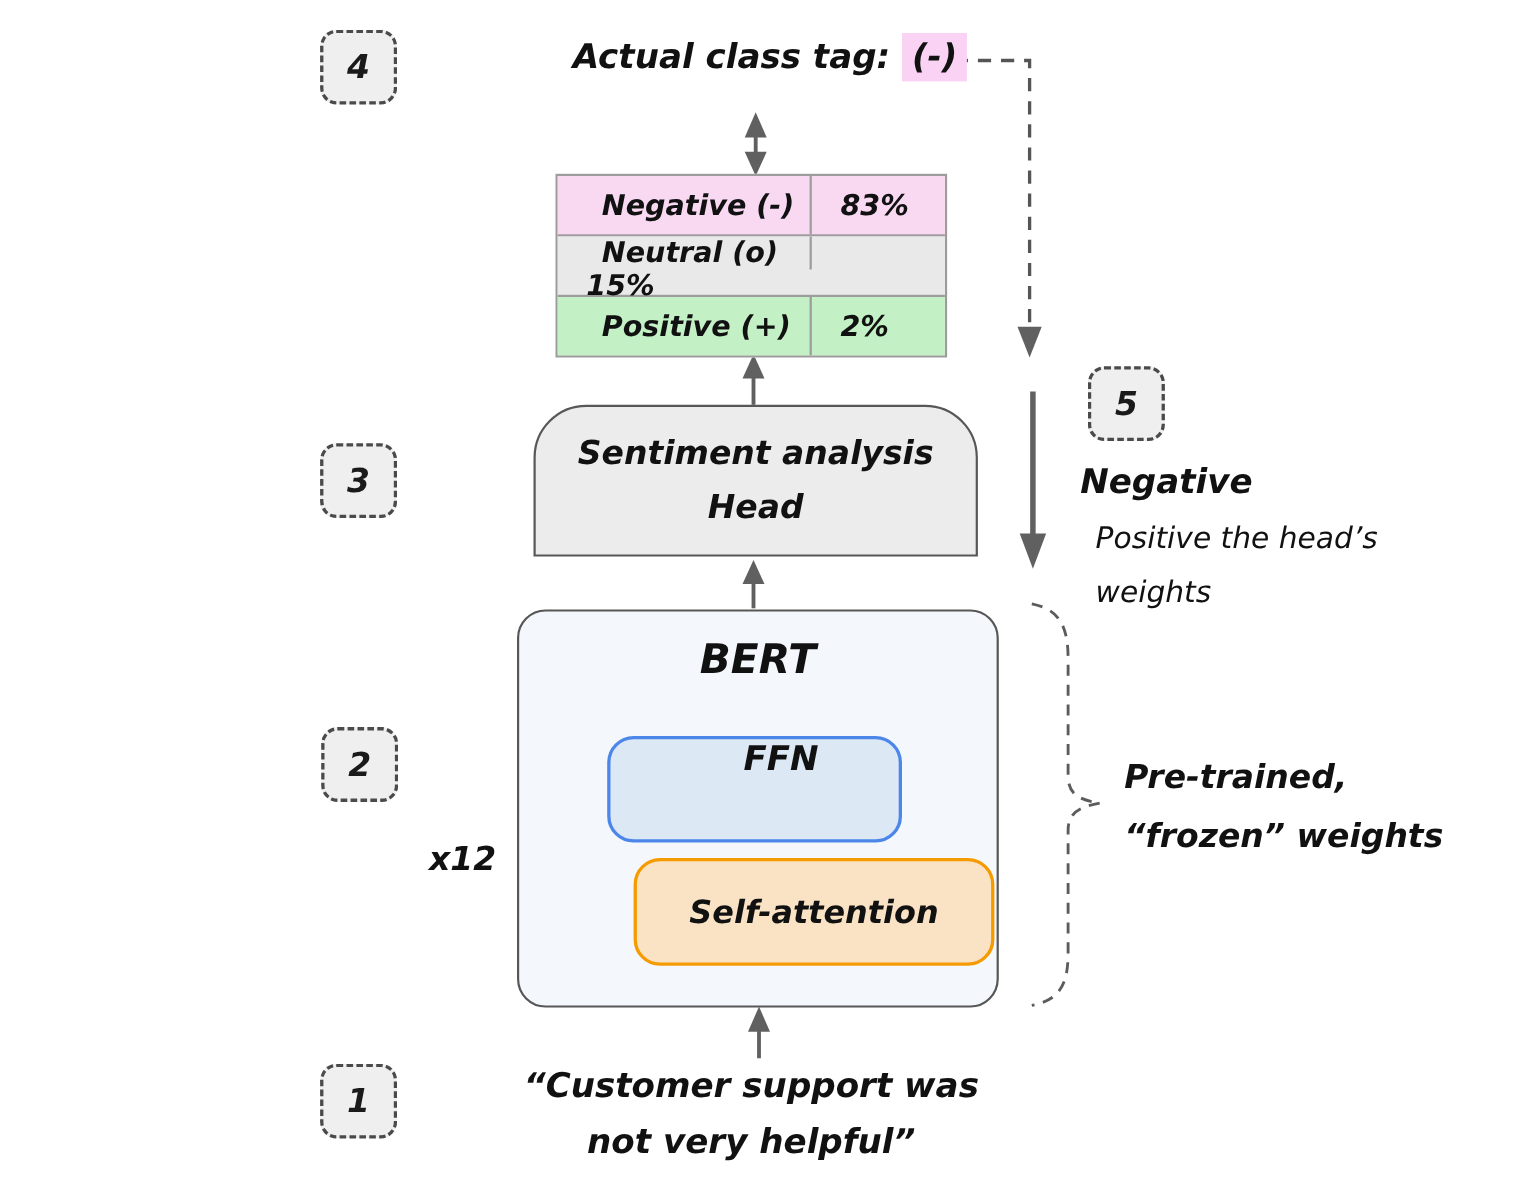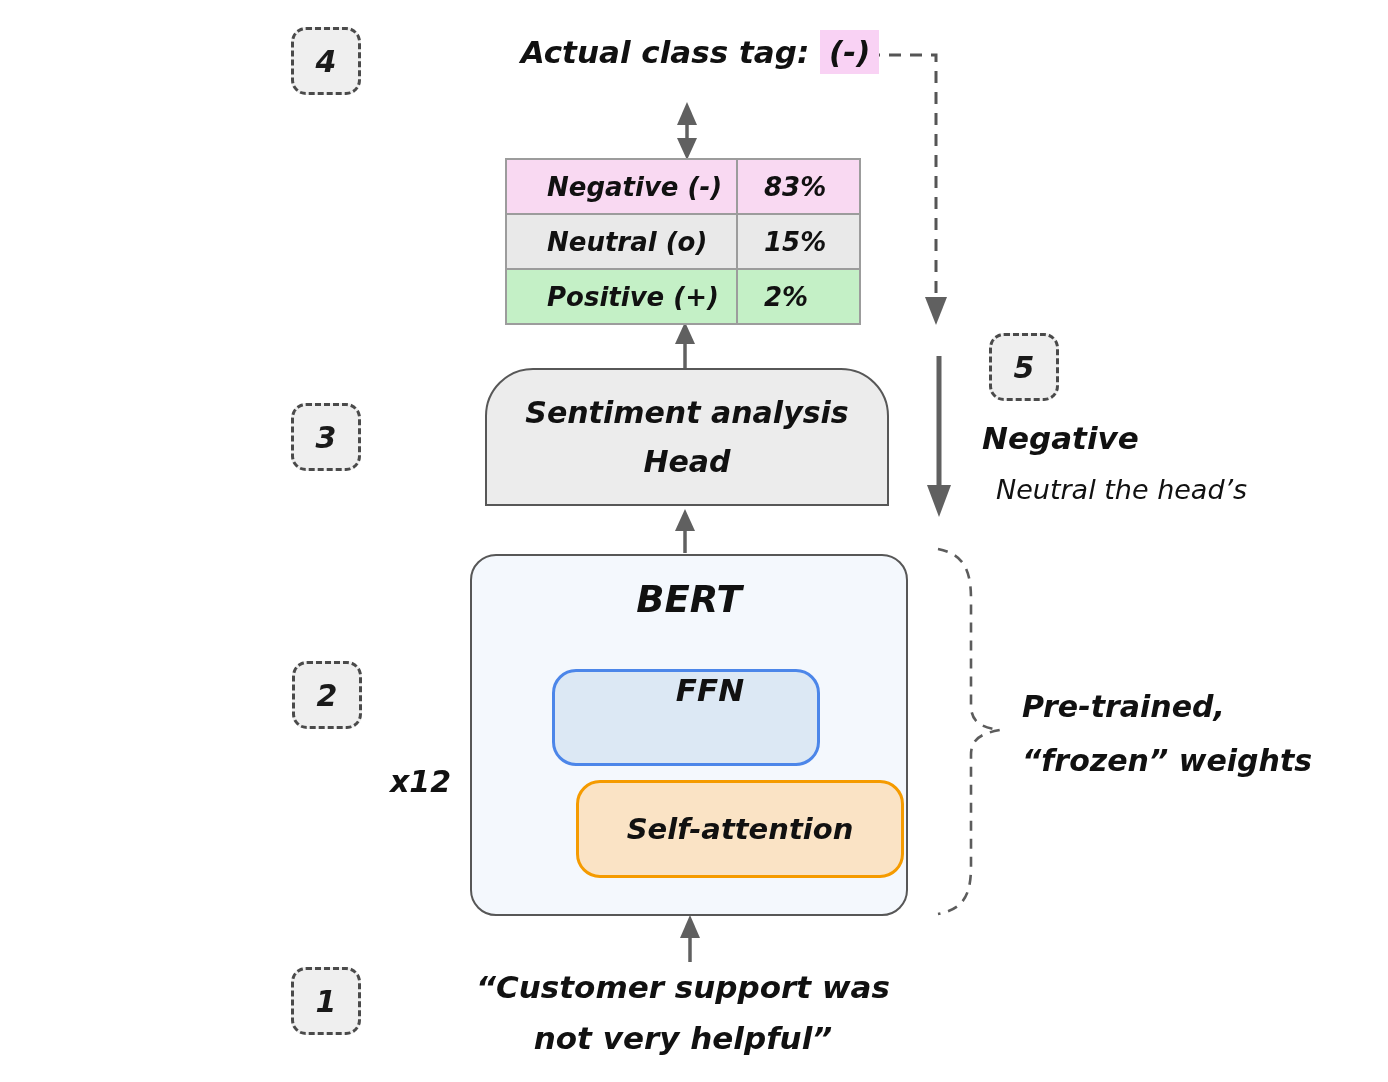--- a/index.html
+++ b/index.html
@@ -27,21 +27,21 @@
   }
   .tag-highlight{background:#f9d2f4;padding:4px 9px;font-weight:700;}
   
   .prob-table{
     left:505px;top:158px;width:356px;
     border:2px solid #9c9c9c;box-sizing:border-box;background:#fff;
   }
   .prob-row{display:flex;height:53px;border-bottom:2px solid #9c9c9c;box-sizing:content-box;}
   .prob-row:last-child{border-bottom:none;justify-content:flex-end;}
   .row-negative{background:#f9d9f2;}
-  .row-neutral{background:#e9e9e9;}
+  .row-neutral{background:#e9e9e9;flex-direction:column;}
   .row-positive{background:#c4f0c6;}
   .cell-label{
     width:231px;border-right:2px solid #9c9c9c;box-sizing:border-box;
     display:flex;align-items:center;padding-left:40px;
     font-size:26px;font-weight:600;
   }
   .cell-value{flex:1;display:flex;align-items:center;padding-left:26px;font-size:26px;font-weight:600;}
   
   .head-box{
     left:485px;top:368px;width:404px;height:138px;box-sizing:border-box;
@@ -174,21 +174,22 @@
     <span>FFN</span>
   </div>
   <div class="abs attn-box">
     <span>Self-attention</span>
   </div>
   <div class="abs x12-label">x12</div>
 
   <div class="abs gradients-note">
     <div class="gradients-title">Negative</div>
     <div class="gradients-sub">
-      <div>Neutral the head’s</div>
+      <div>Positive the head’s</div>
+      <div>weights</div>
     </div>
   </div>
 
   <div class="abs frozen-note">
     <div>Pre-trained,</div>
     <div>“frozen” weights</div>
   </div>
 
   <div class="abs input-text">
     <div>“Customer support was</div>

